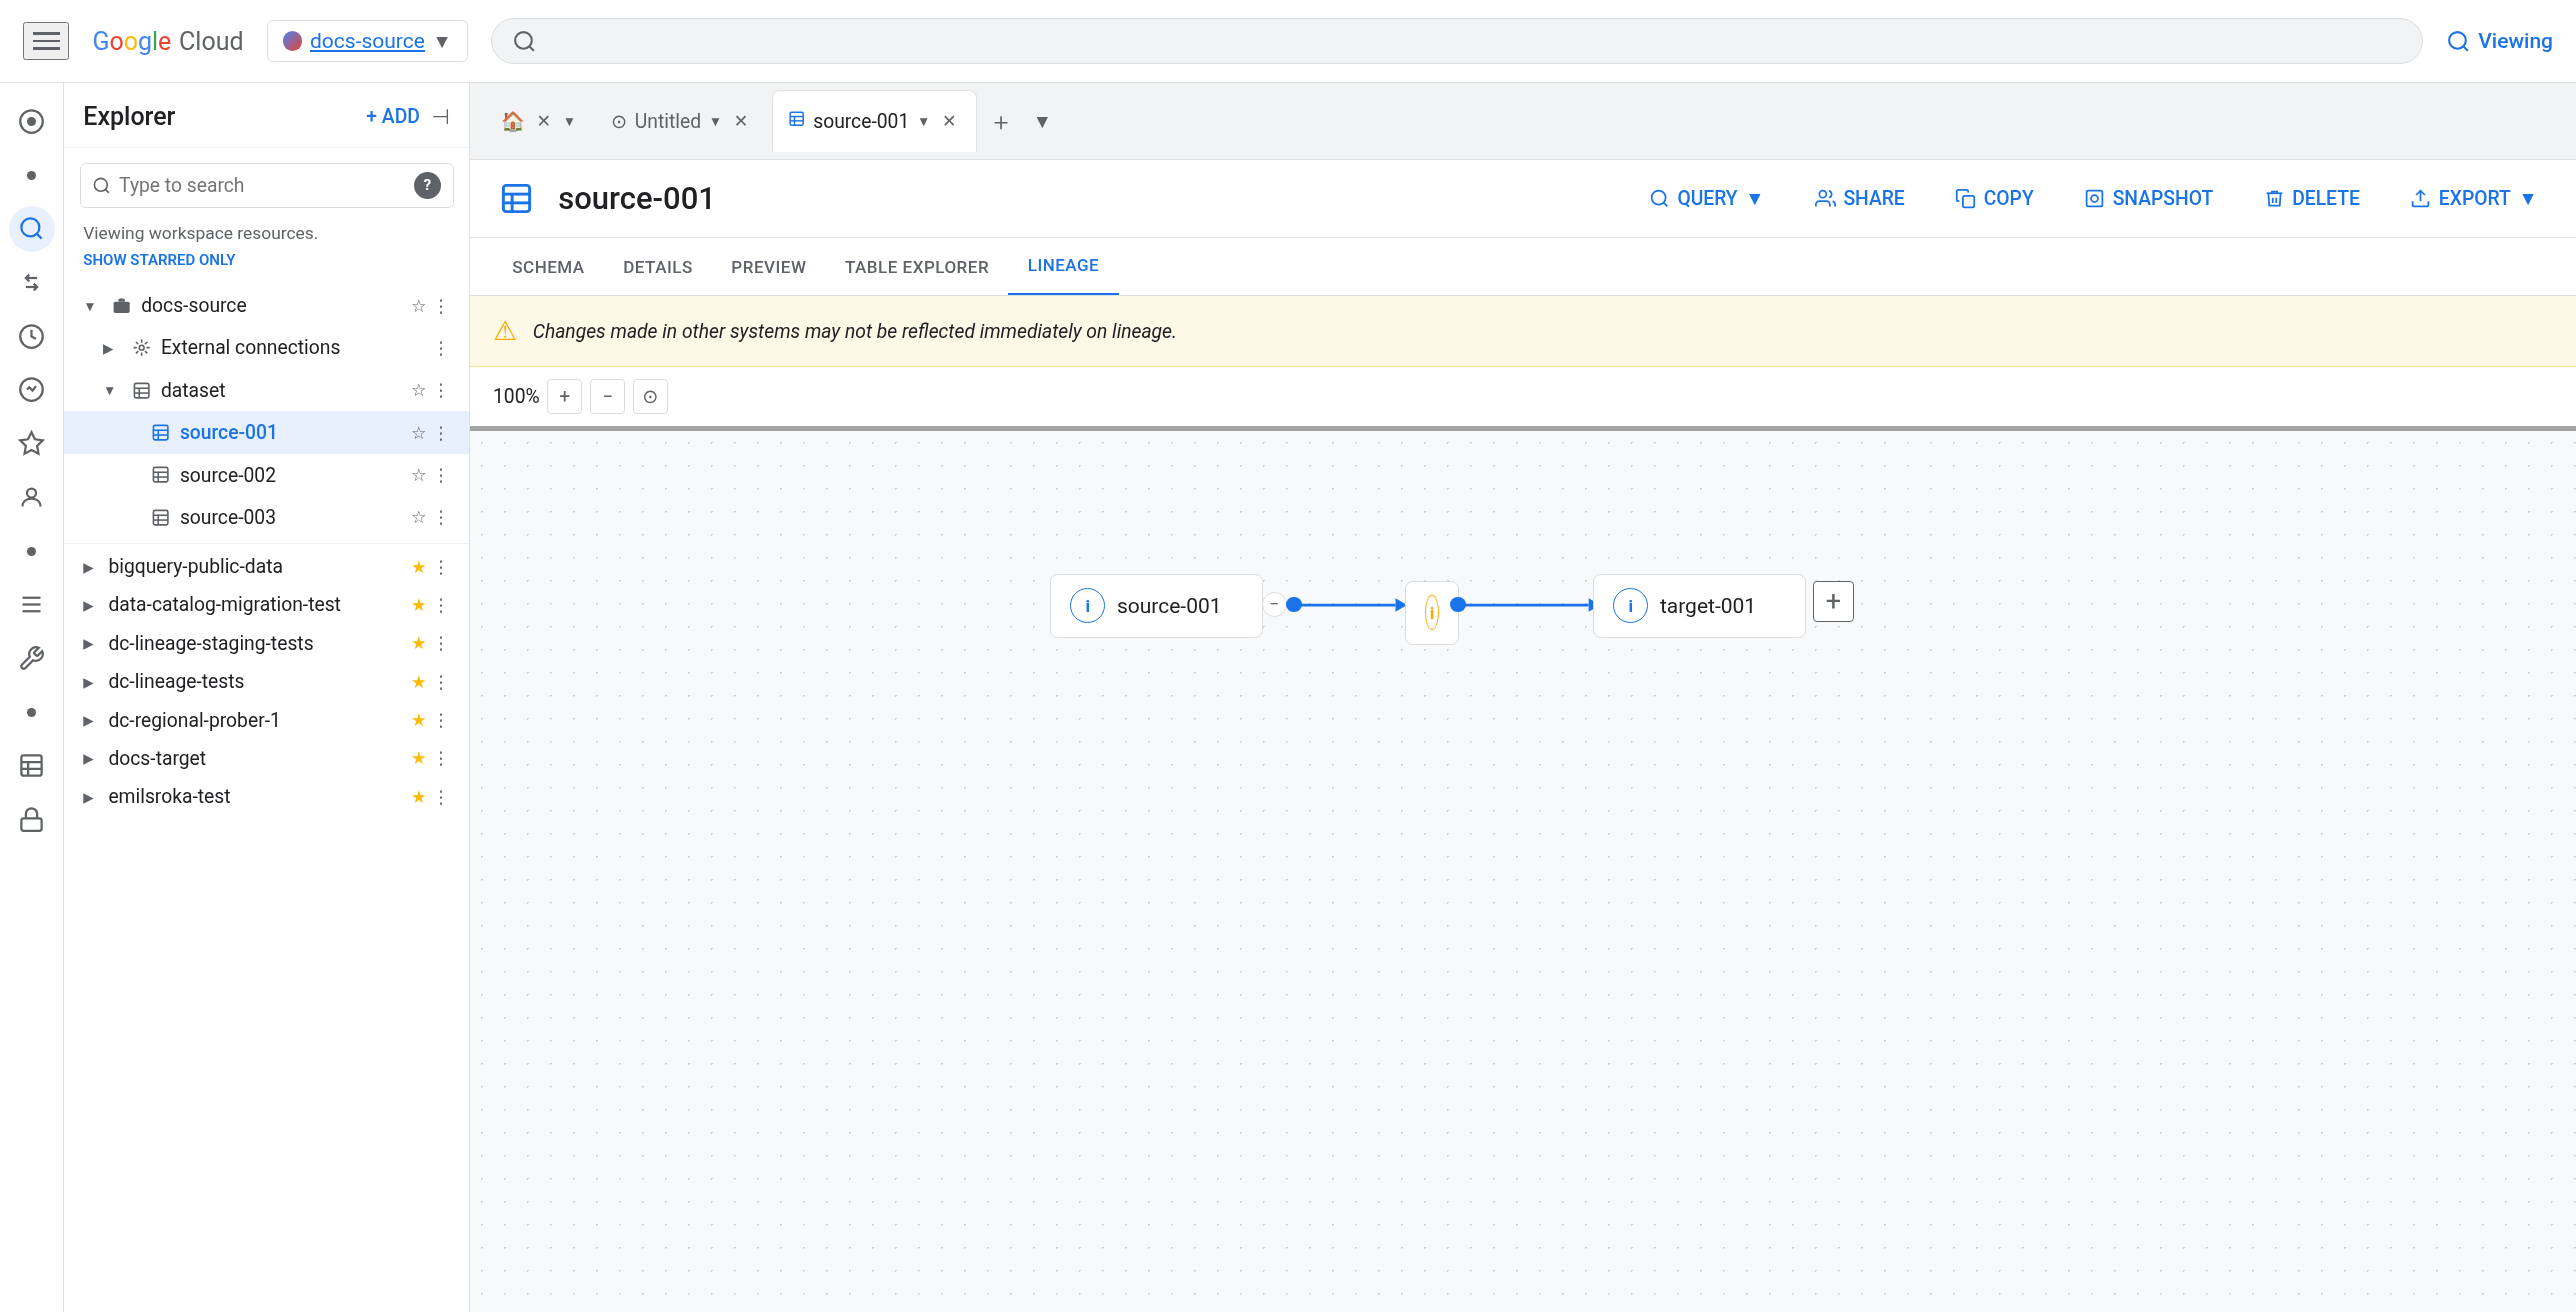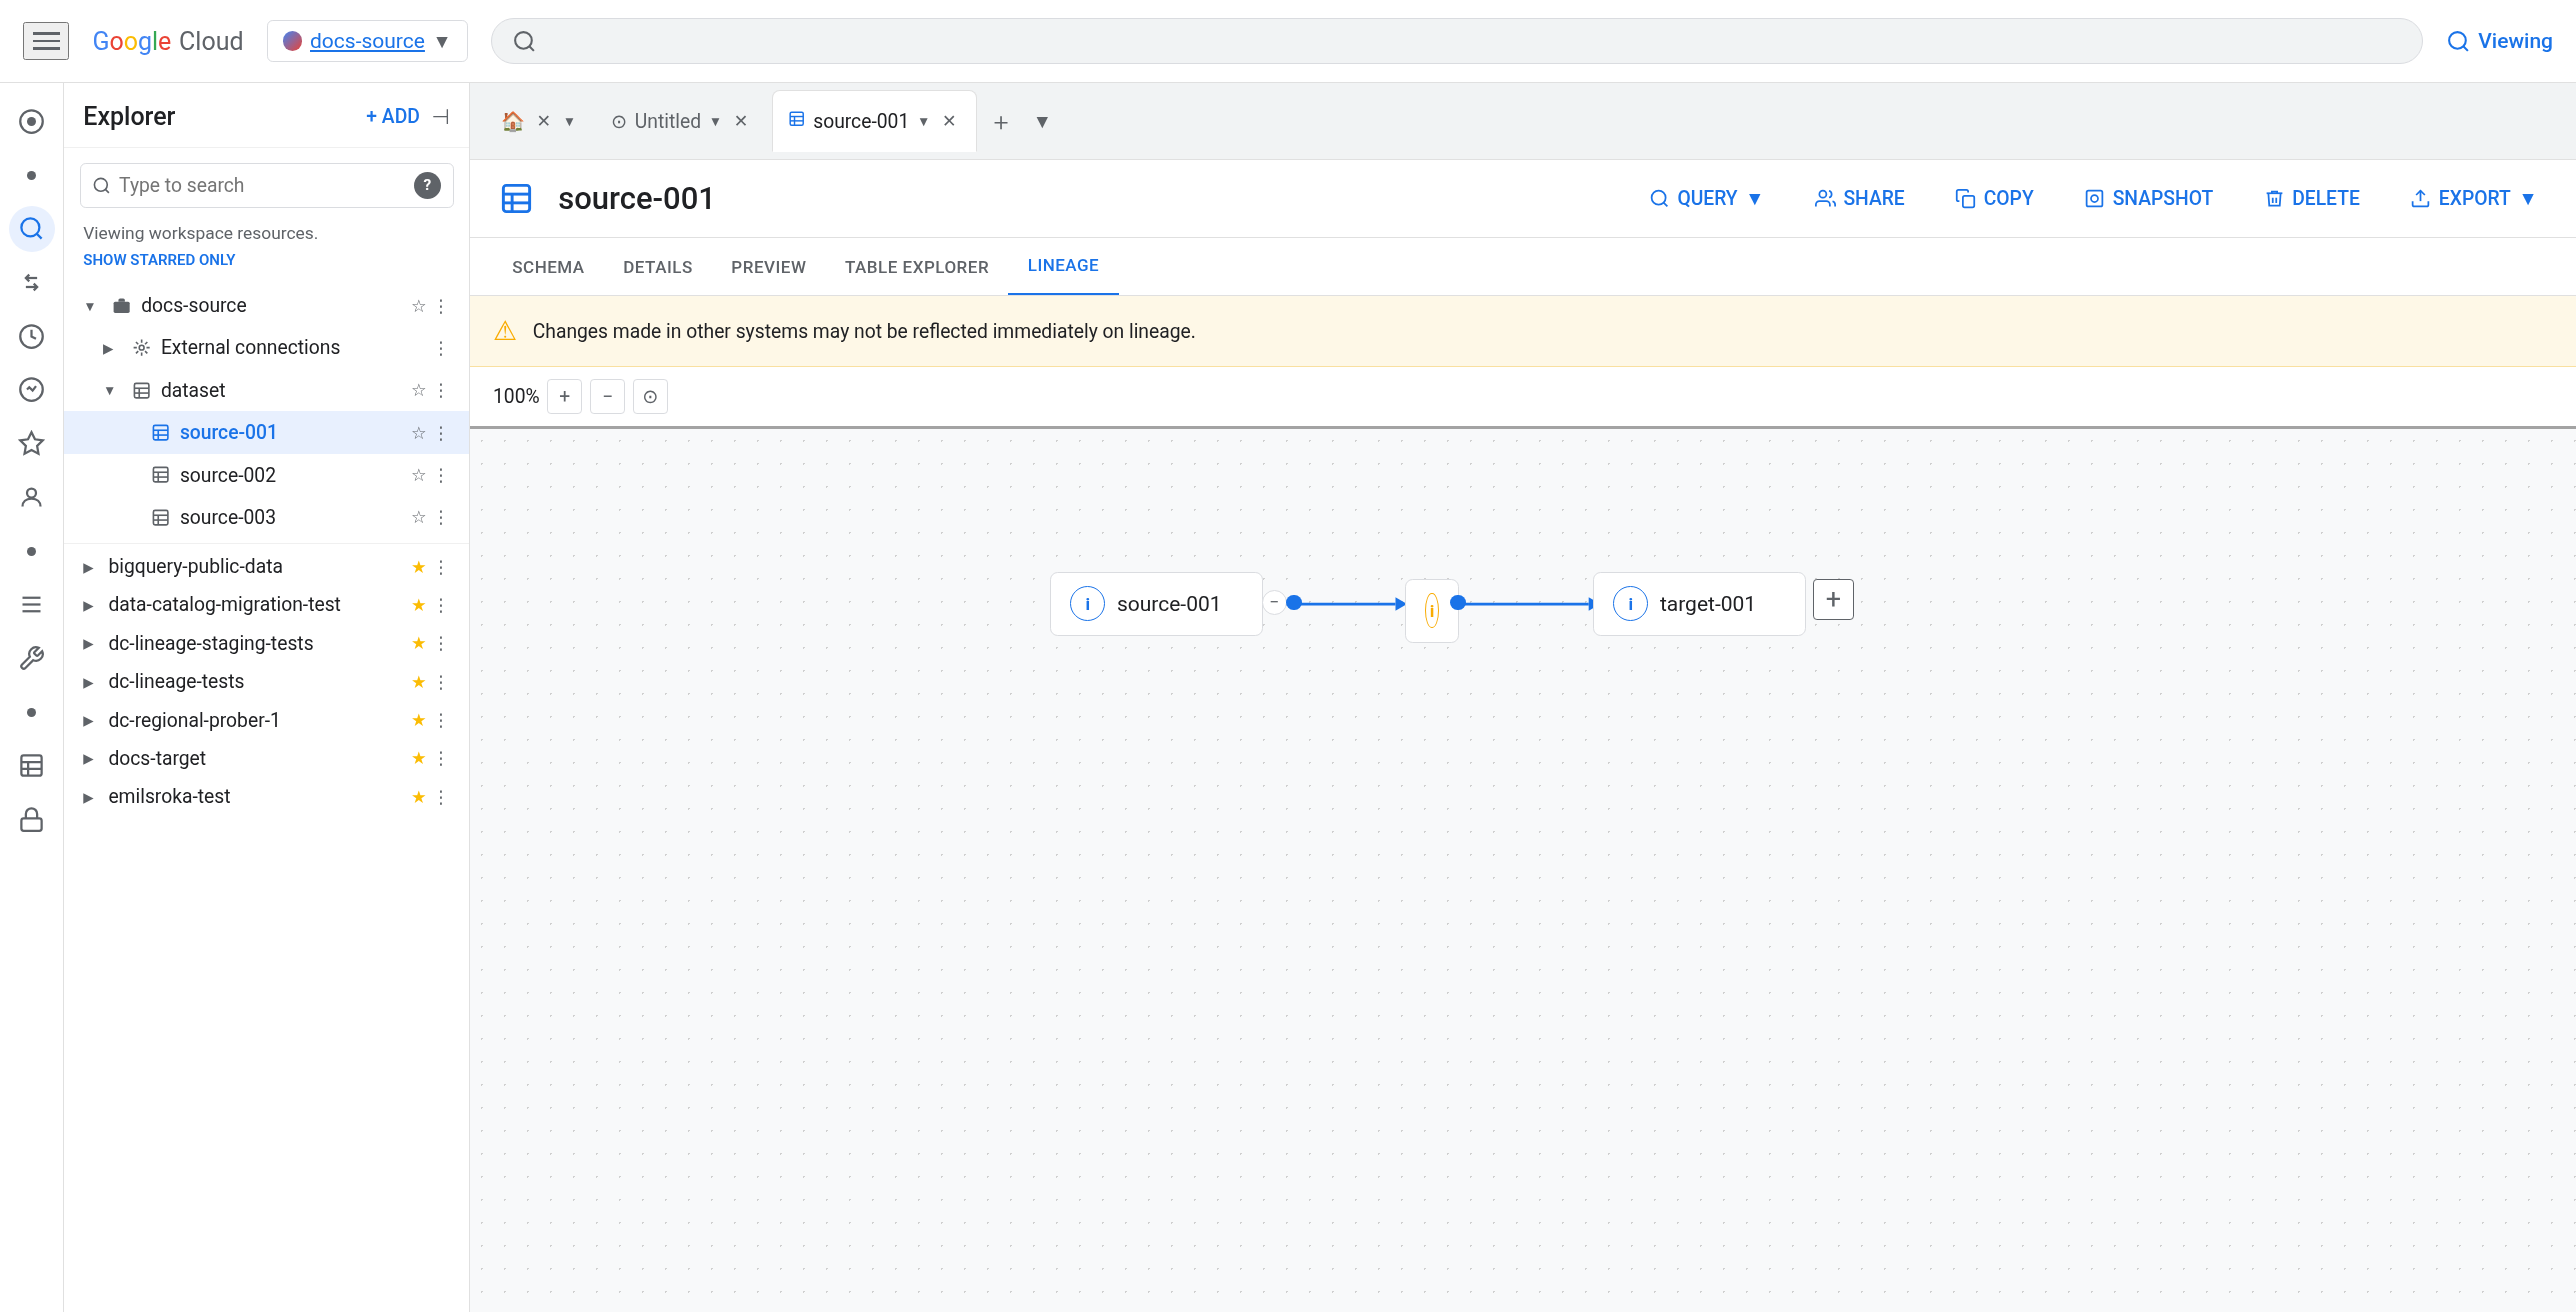--- a/index.html
+++ b/index.html
@@ -151,32 +151,32 @@
       border: none; background: none;
     }
     .content-tab.active { color: #1a73e8; border-bottom: 2.9px solid #1a73e8; }
 
     
     .warning-bar {
       display: flex; align-items: center; gap: 15.5px; padding: 19.3px 23px;
       background: #fef8e7; border-bottom: 1px solid #f9e0a0; margin: 0;
     }
     .warning-icon { color: #f9ab00; font-size: 27px; }
-    .warning-text { font-size: 19.3px; color: #202124; }
+    .warning-text { font-size: 19.3px; color: #202124; font-style: italic; }
 
     
     .lineage-canvas {
       flex: 1; position: relative; background-image: radial-gradient(circle, #d0d0d0 1px, transparent 1px);
       background-size: 23px 23px; overflow: hidden;
     }
 
     
     .zoom-controls {
       display: flex; align-items: center; gap: 7.7px; padding: 11.6px 23px;
-      background: #fff; border-bottom: 3px solid #a3a3a3;
+      background: #fff; border-bottom: 5px solid #a3a3a3;
     }
     .zoom-level { font-size: 19.3px; color: #202124; }
     .zoom-btn {
       width: 35px; height: 35px; border: 1px solid #dadce0; border-radius: 3.9px;
       background: #fff; cursor: pointer; display: flex; align-items: center; justify-content: center;
       color: #5f6368; font-size: 19.3px;
     }
 
     
     .lineage-node {

